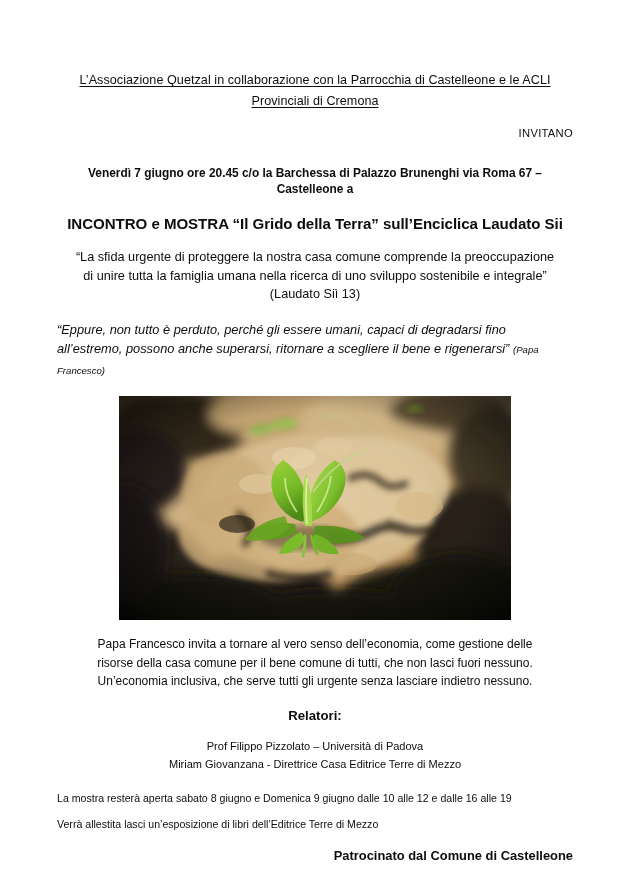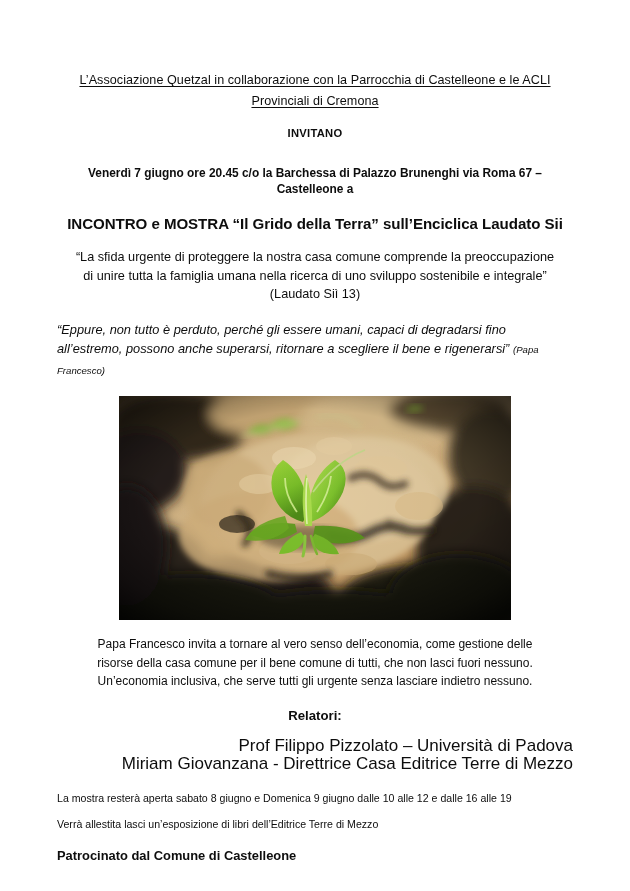--- a/index.html
+++ b/index.html
@@ -36,22 +36,22 @@
     font-size: 12.6px;
     line-height: 21px;
     letter-spacing: 0.05px;
   }
   .org-line .u {
     text-decoration: underline;
     text-underline-offset: 2px;
   }
 
   .invitano {
-    text-align: center;
-    font-weight: bold;
+    text-align: right;
+    font-weight: normal;
     font-size: 11.2px;
     line-height: 15px;
     margin-top: 14px;
     letter-spacing: 0.3px;
   }
 
   .when-line {
     text-align: center;
     font-weight: bold;
     font-size: 11.9px;
@@ -125,41 +125,41 @@
 
   .relatori-head {
     text-align: center;
     font-weight: bold;
     font-size: 13.2px;
     line-height: 18px;
     margin-top: 16px;
   }
 
   .speakers {
-    text-align: right;
-    font-size: 17px;
+    text-align: center;
+    font-size: 11px;
     line-height: 18.5px;
     margin-top: 12px;
   }
 
   .note {
     text-align: left;
     font-size: 10.6px;
     line-height: 15px;
     margin-top: 17px;
   }
   .note2 {
     text-align: left;
     font-size: 10.6px;
     line-height: 15px;
     margin-top: 11px;
   }
 
   .patrocinio {
-    text-align: left;
+    text-align: right;
     font-weight: bold;
     font-size: 12.9px;
     line-height: 18px;
     margin-top: 15px;
   }
 </style>
 </head>
 <body>
 
 <div class="page">

